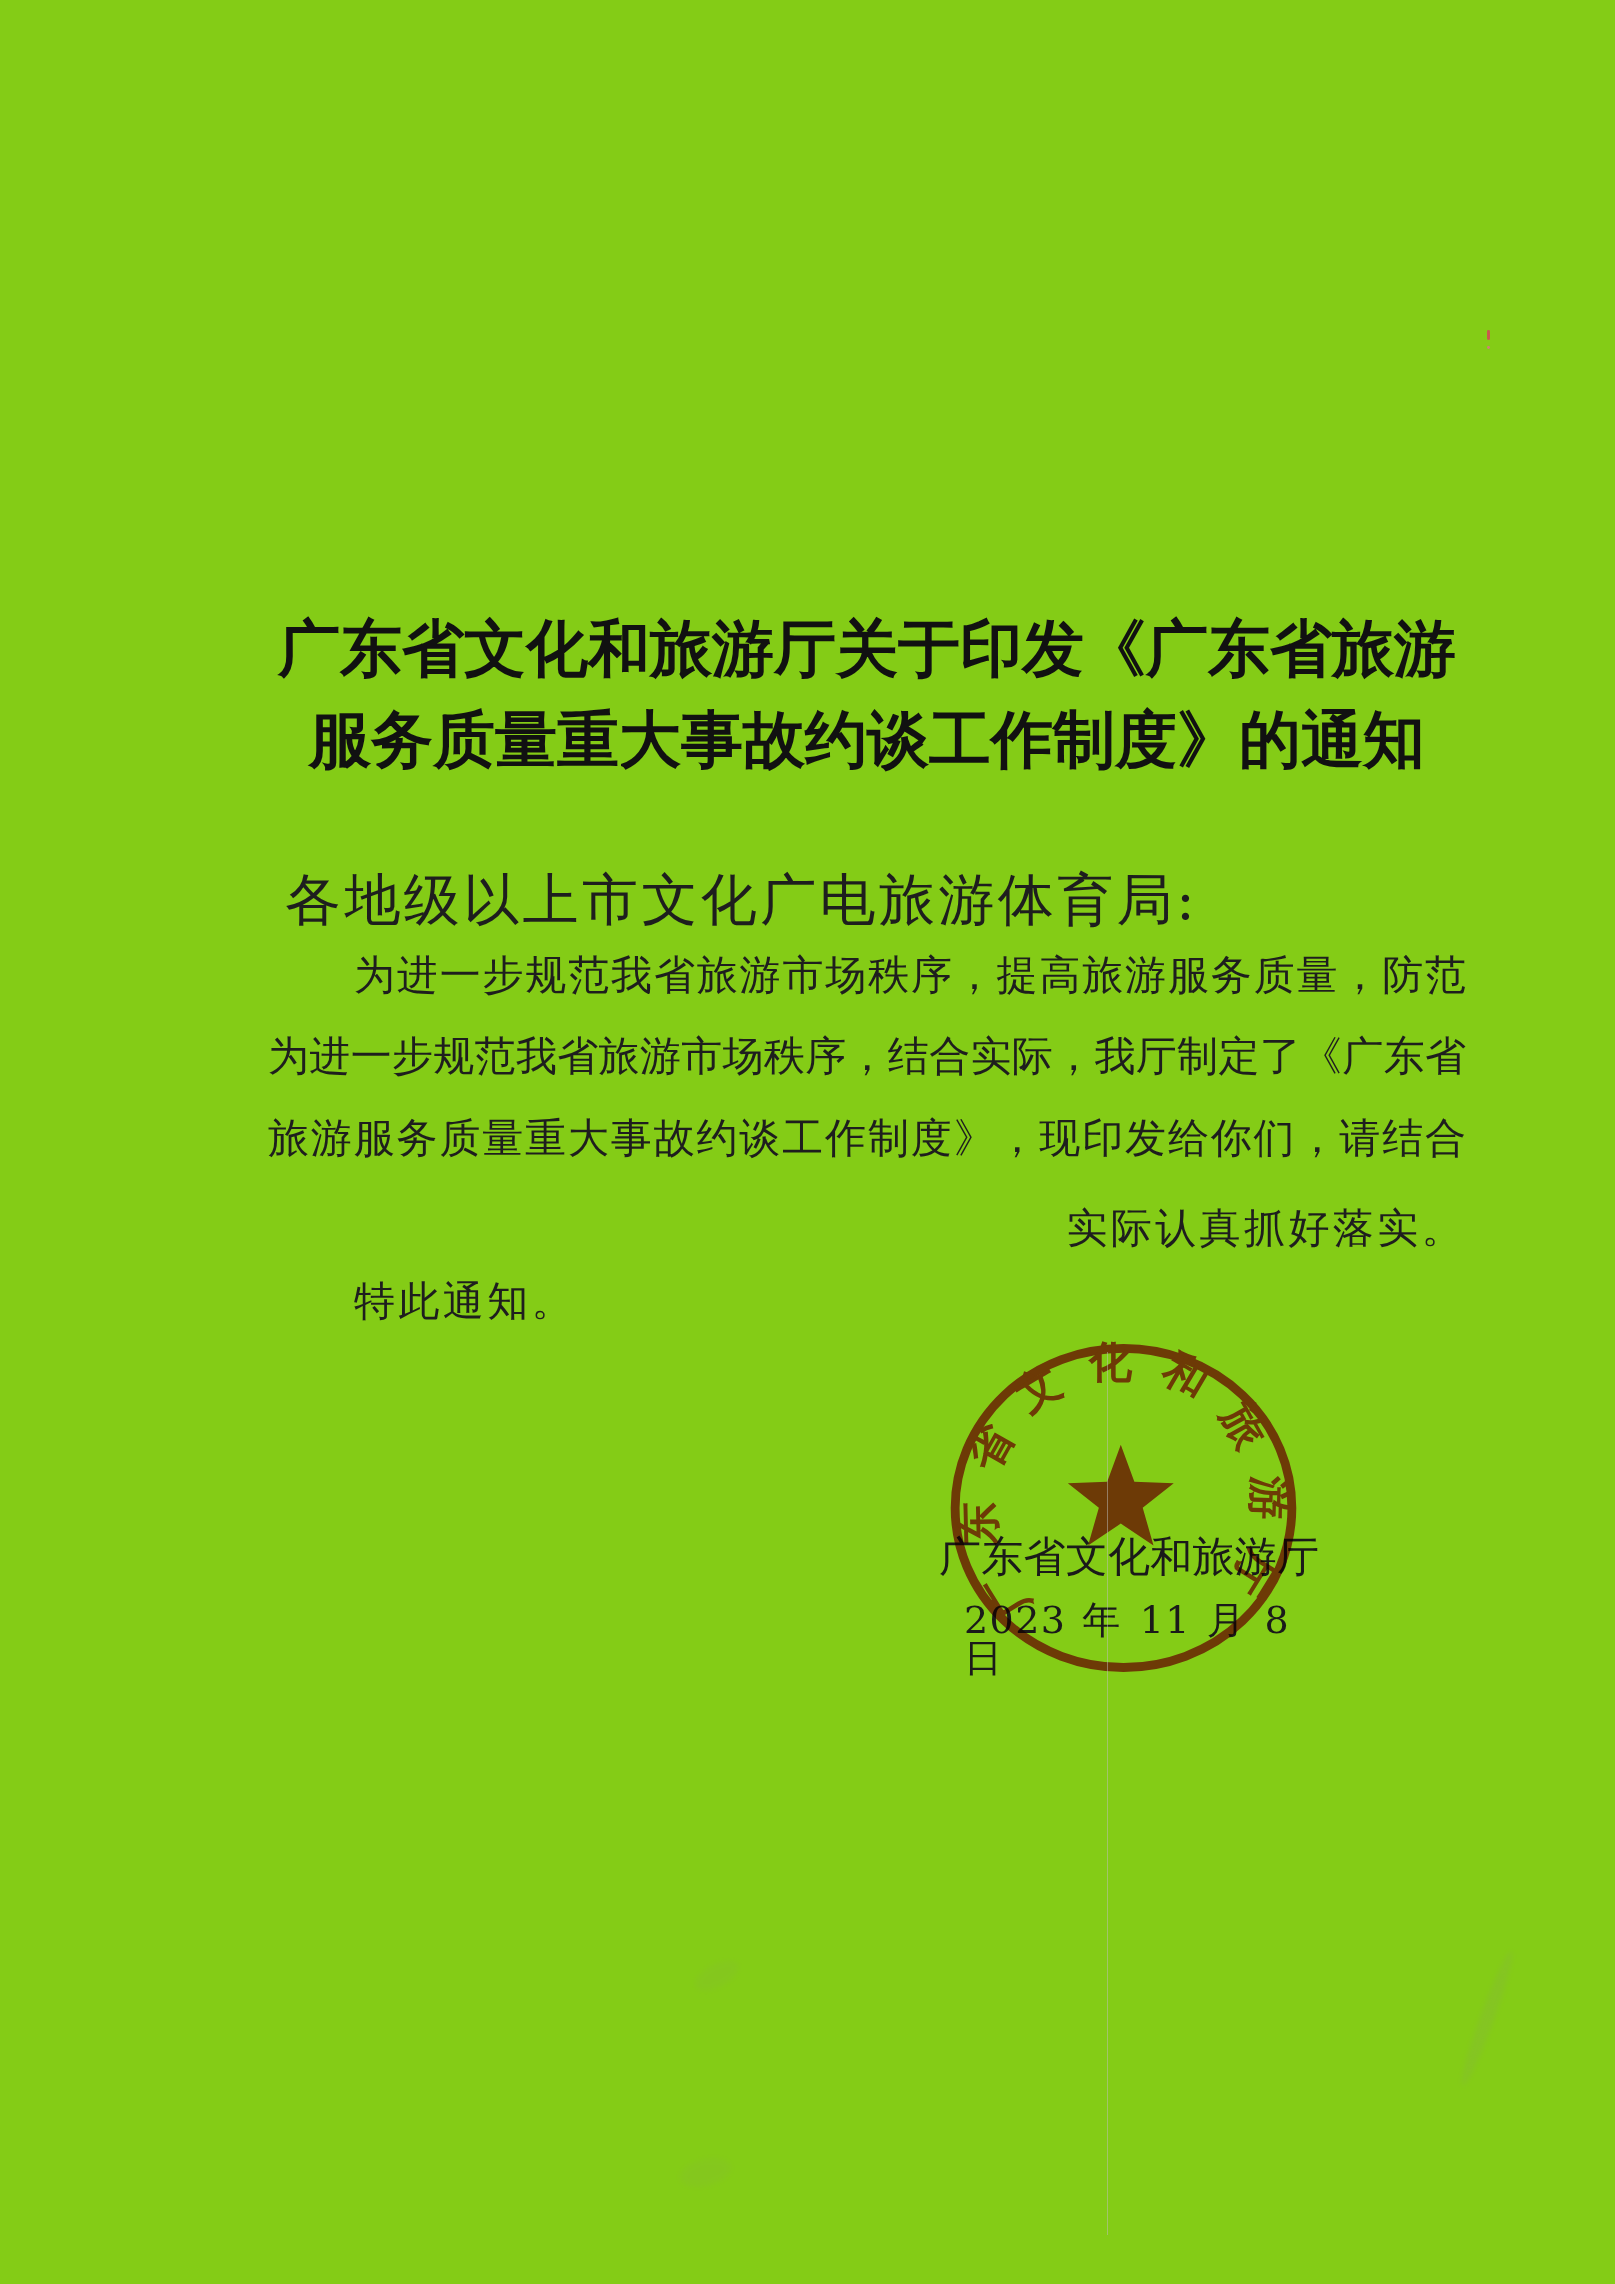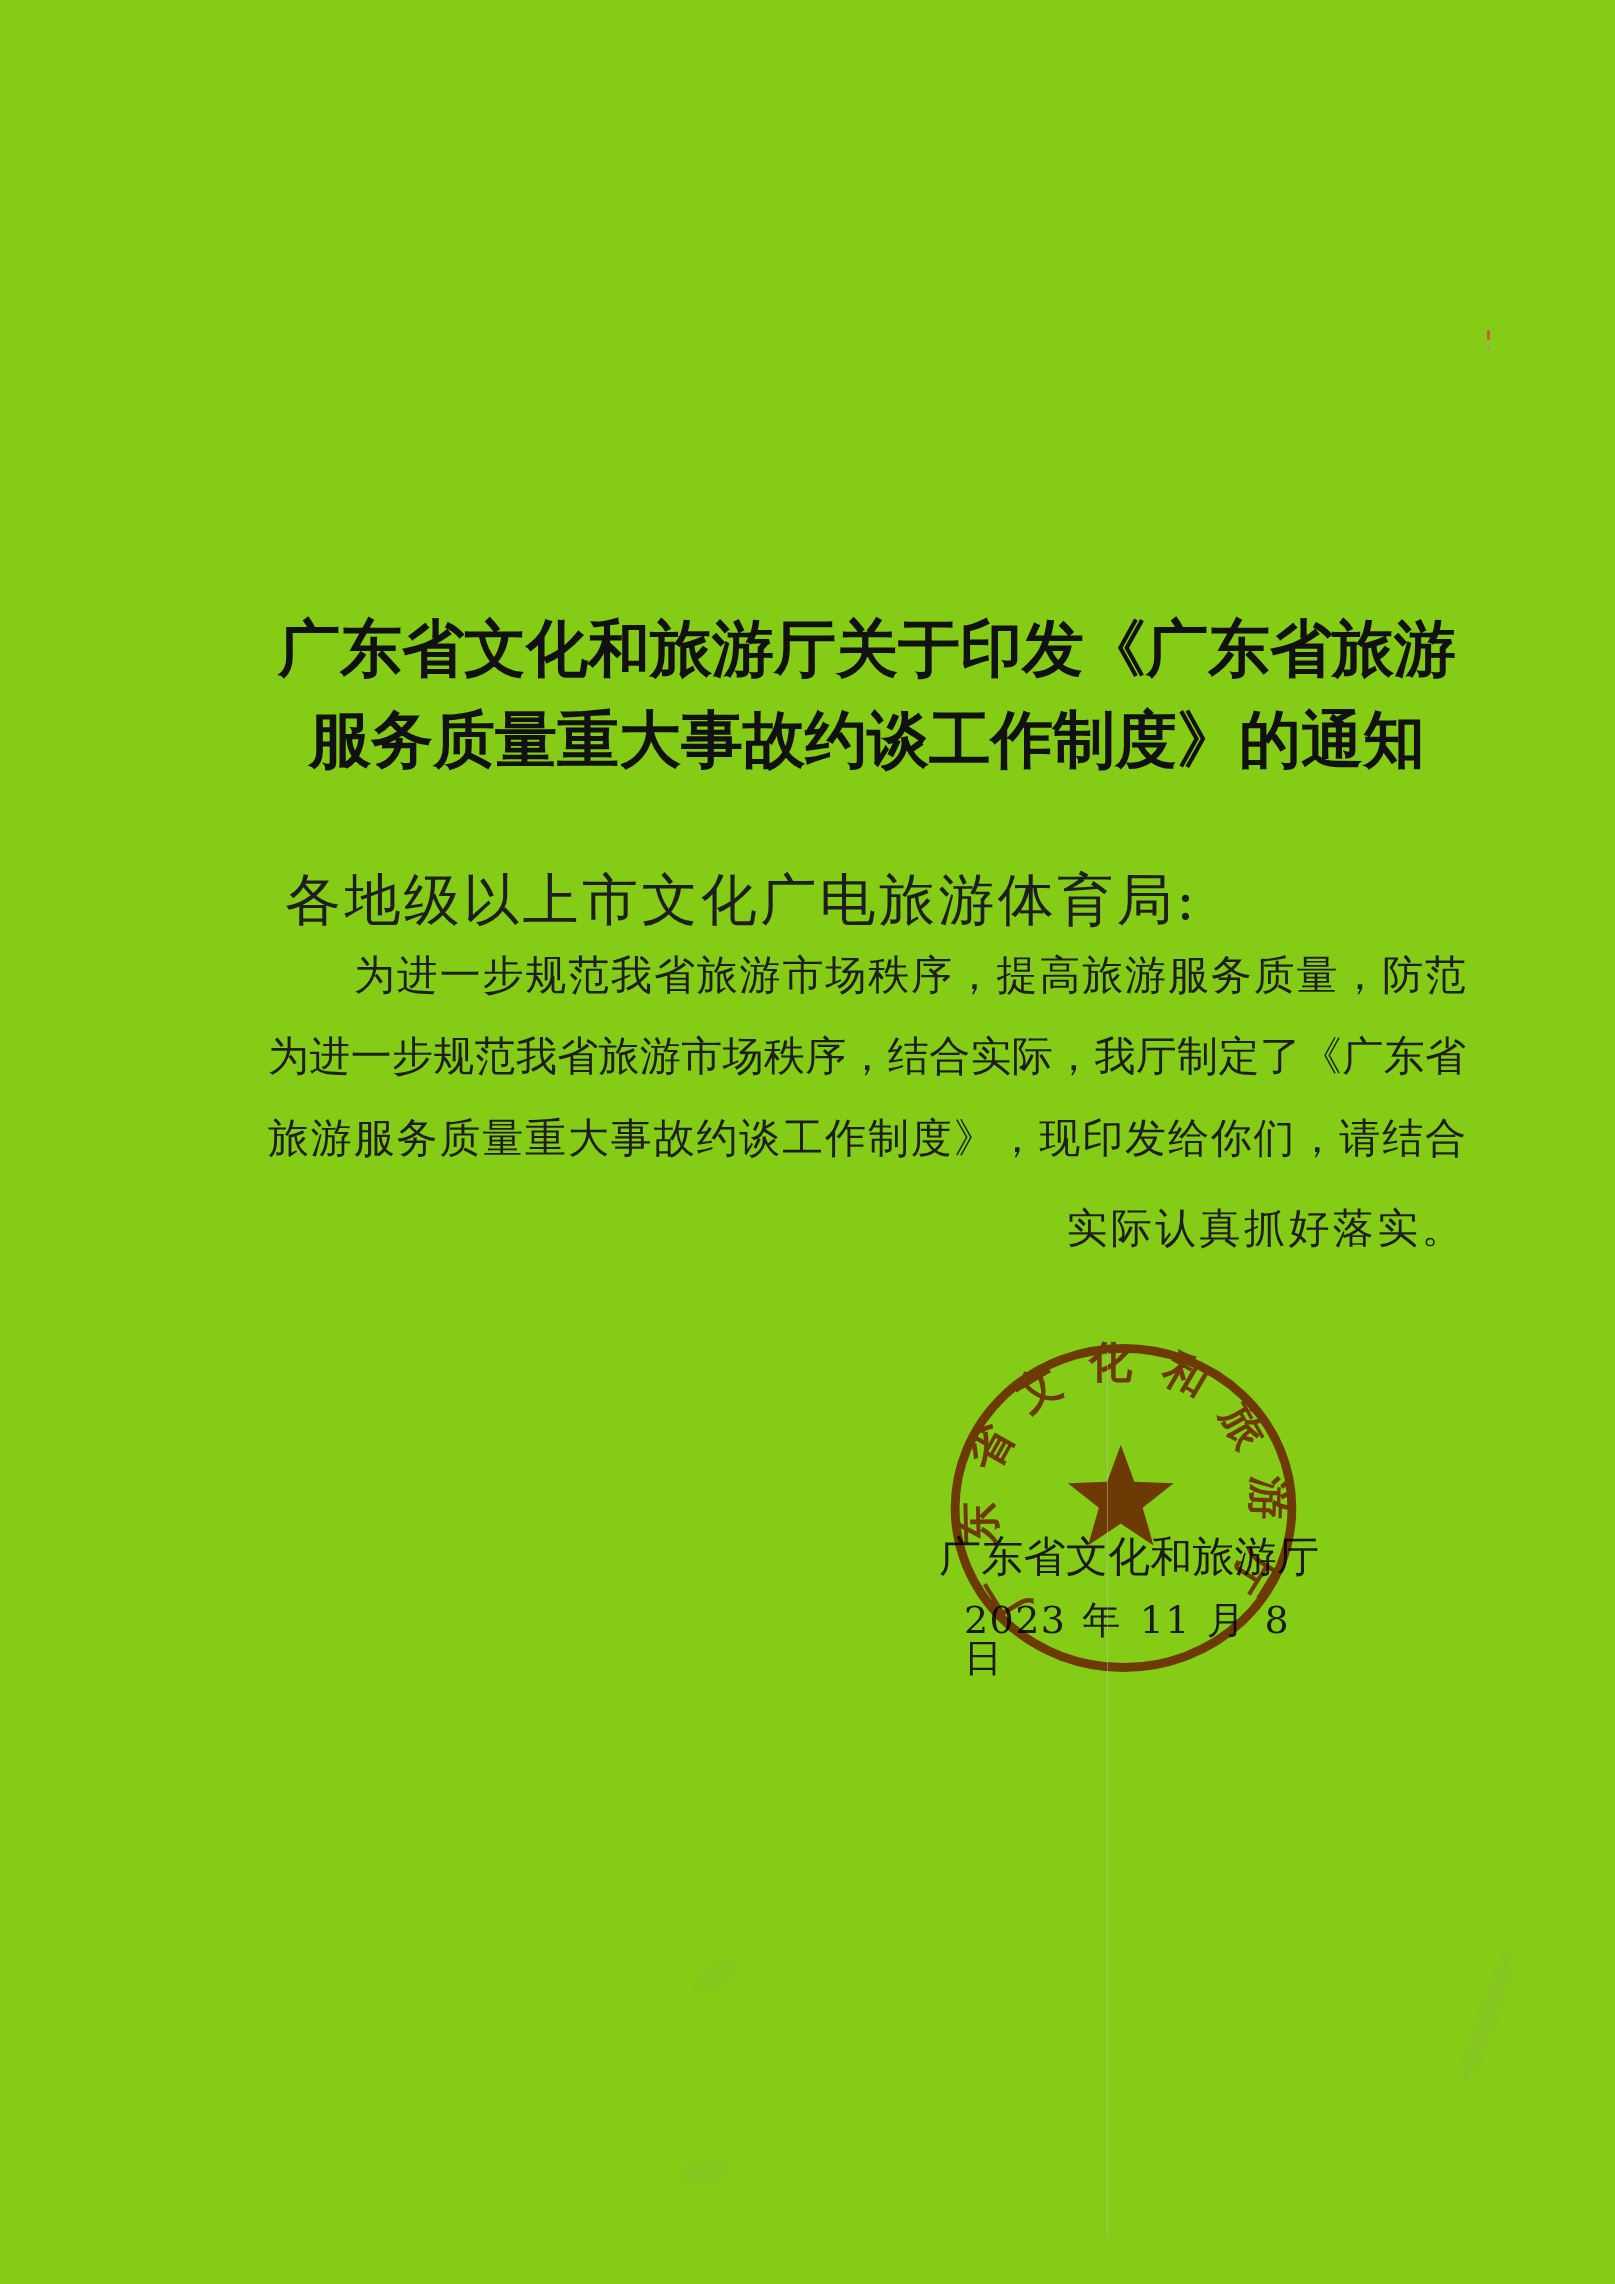--- a/index.html
+++ b/index.html
@@ -47,20 +47,21 @@
     <div>广东省文化和旅游厅关于印发《广东省旅游</div>
     <div>服务质量重大事故约谈工作制度》的通知</div>
   </div>
 
   <div class="addressee">各地级以上市文化广电旅游体育局:</div>
 
   <div class="body-line bl-1 jfull indent2">为进一步规范我省旅游市场秩序，提高旅游服务质量，防范</div>
   <div class="body-line bl-2 jfull">为进一步规范我省旅游市场秩序，结合实际，我厅制定了《广东省</div>
   <div class="body-line bl-3 jfull">旅游服务质量重大事故约谈工作制度》，现印发给你们，请结合</div>
   <div class="body-line bl-4">实际认真抓好落实。</div>
+  <div class="body-line bl-5">特此通知。</div>
 
   <div class="signature">广东省文化和旅游厅</div>
 
   <div class="dateline">2023 年 11 月 8 日</div>
 
   <svg class="seal" width="367" height="370" viewBox="0 0 540 545">
     <defs>
       <path id="sealArc" d="M 134.2 405.8 A 192 192 0 1 1 405.8 405.8" fill="none"></path>
     </defs>
     <ellipse cx="270" cy="271" rx="248" ry="235" fill="none" stroke="#cf3a2c" stroke-width="13"></ellipse>

